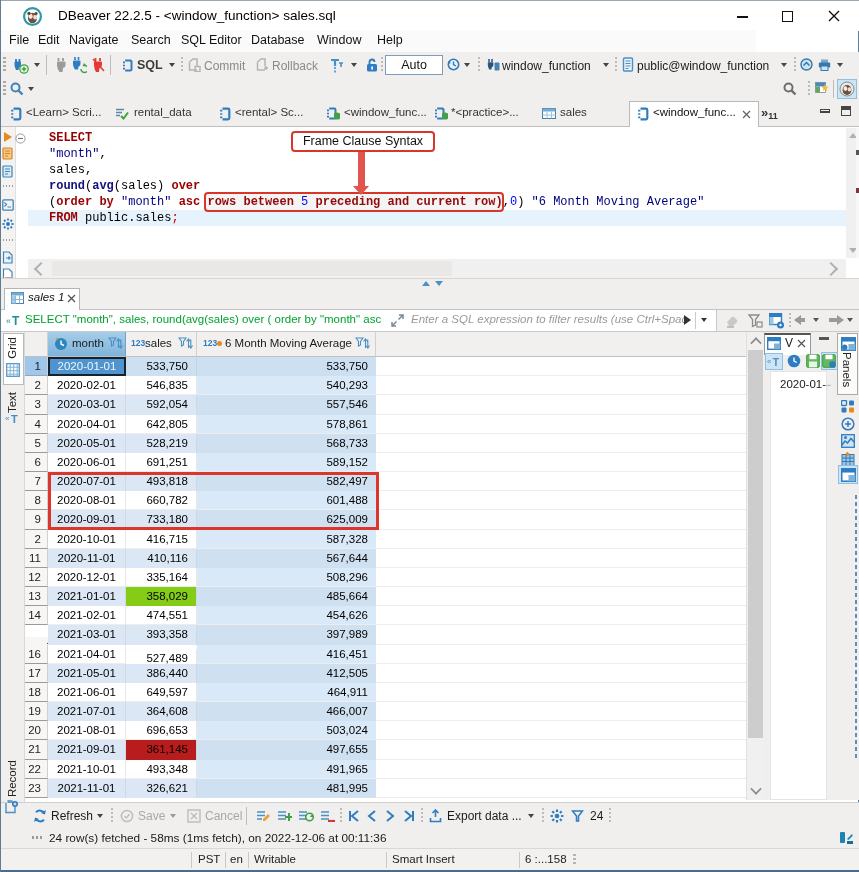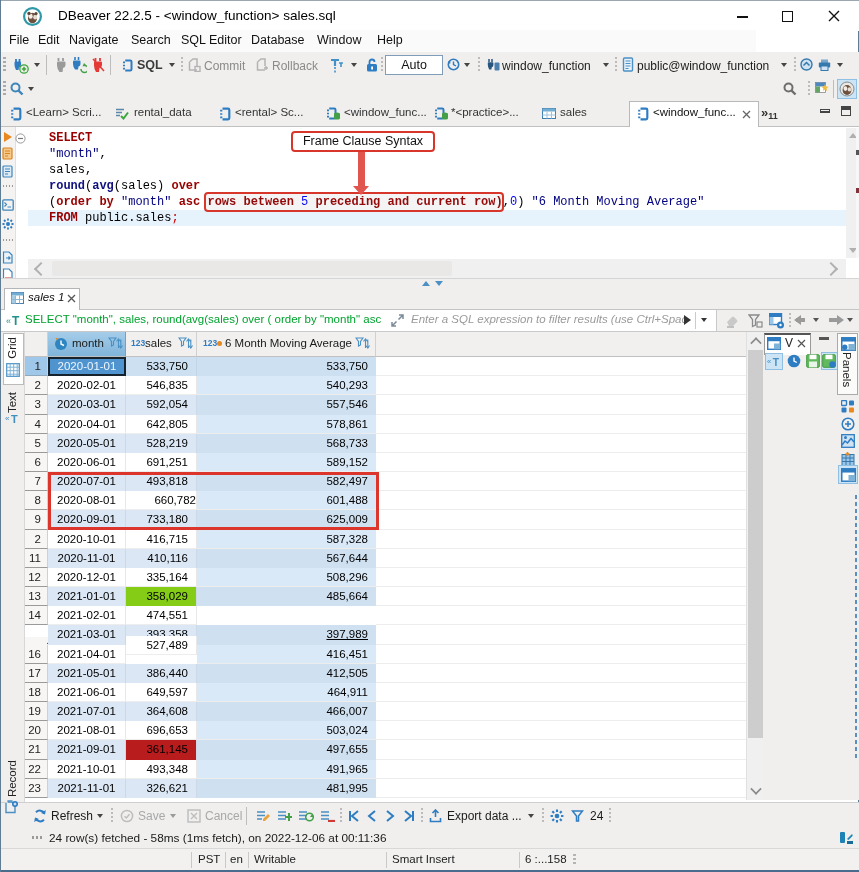--- a/index.html
+++ b/index.html
@@ -453,21 +453,21 @@
 <div class="rowhdr" style="top:452.87px;height:19.17px;line-height:19.17px;border-bottom:1px solid #9a9a9a;">6</div>
 <div class="cell" style="left:47px;top:452.87px;width:78px;height:19.17px;line-height:19.17px;background:#ffffff;text-align:center;border-bottom:1px solid #ededee;border-right:1px solid #e8e8e8">2020-06-01</div>
 <div class="cell" style="left:125px;top:452.87px;width:71px;height:19.17px;line-height:19.17px;background:#ffffff;text-align:right;padding-right:8px;border-bottom:1px solid #ededee;border-right:1px solid #e8e8e8">691,251</div>
 <div class="cell" style="left:196px;top:452.87px;width:179px;height:19.17px;line-height:19.17px;background:#d9e9f8;text-align:right;padding-right:8px;border-bottom:1px solid #ededee;">589,152</div>
 <div class="rowhdr" style="top:472.04px;height:19.17px;line-height:19.17px;border-bottom:1px solid #9a9a9a;">7</div>
 <div class="cell" style="left:47px;top:472.04px;width:78px;height:19.17px;line-height:19.17px;background:#dbe7f4;text-align:center;border-right:1px solid #cdd9e6">2020-07-01</div>
 <div class="cell" style="left:125px;top:472.04px;width:71px;height:19.17px;line-height:19.17px;background:#dbe7f4;text-align:right;padding-right:8px;border-right:1px solid #cdd9e6">493,818</div>
 <div class="cell" style="left:196px;top:472.04px;width:179px;height:19.17px;line-height:19.17px;background:#cfe0f0;text-align:right;padding-right:8px;">582,497</div>
 <div class="rowhdr" style="top:491.22px;height:19.17px;line-height:19.17px;border-bottom:1px solid #9a9a9a;">8</div>
 <div class="cell" style="left:47px;top:491.22px;width:78px;height:19.17px;line-height:19.17px;background:#ffffff;text-align:center;border-bottom:1px solid #ededee;border-right:1px solid #e8e8e8">2020-08-01</div>
-<div class="cell" style="left:125px;top:491.22px;width:71px;height:19.17px;line-height:19.17px;background:#ffffff;text-align:right;border-bottom:1px solid #ededee;border-right:1px solid #e8e8e8">660,782</div>
+<div class="cell" style="left:125px;top:491.22px;width:71px;height:19.17px;line-height:19.17px;background:#ffffff;text-align:right;padding-right:8px;border-bottom:1px solid #ededee;border-right:1px solid #e8e8e8">660,782</div>
 <div class="cell" style="left:196px;top:491.22px;width:179px;height:19.17px;line-height:19.17px;background:#d9e9f8;text-align:right;padding-right:8px;border-bottom:1px solid #ededee;">601,488</div>
 <div class="rowhdr" style="top:510.39px;height:19.17px;line-height:19.17px;border-bottom:1px solid #9a9a9a;">9</div>
 <div class="cell" style="left:47px;top:510.39px;width:78px;height:19.17px;line-height:19.17px;background:#dbe7f4;text-align:center;border-right:1px solid #cdd9e6">2020-09-01</div>
 <div class="cell" style="left:125px;top:510.39px;width:71px;height:19.17px;line-height:19.17px;background:#dbe7f4;text-align:right;padding-right:8px;border-right:1px solid #cdd9e6">733,180</div>
 <div class="cell" style="left:196px;top:510.39px;width:179px;height:19.17px;line-height:19.17px;background:#cfe0f0;text-align:right;padding-right:8px;">625,009</div>
 <div class="rowhdr" style="top:529.57px;height:19.17px;line-height:19.17px;border-bottom:1px solid #9a9a9a;">2</div>
 <div class="cell" style="left:47px;top:529.57px;width:78px;height:19.17px;line-height:19.17px;background:#ffffff;text-align:center;border-bottom:1px solid #ededee;border-right:1px solid #e8e8e8">2020-10-01</div>
 <div class="cell" style="left:125px;top:529.57px;width:71px;height:19.17px;line-height:19.17px;background:#ffffff;text-align:right;padding-right:8px;border-bottom:1px solid #ededee;border-right:1px solid #e8e8e8">416,715</div>
 <div class="cell" style="left:196px;top:529.57px;width:179px;height:19.17px;line-height:19.17px;background:#d9e9f8;text-align:right;padding-right:8px;border-bottom:1px solid #ededee;">587,328</div>
 <div class="rowhdr" style="top:548.74px;height:19.17px;line-height:19.17px;border-bottom:1px solid #9a9a9a;">11</div>
@@ -478,27 +478,28 @@
 <div class="cell" style="left:47px;top:567.91px;width:78px;height:19.17px;line-height:19.17px;background:#ffffff;text-align:center;border-bottom:1px solid #ededee;border-right:1px solid #e8e8e8">2020-12-01</div>
 <div class="cell" style="left:125px;top:567.91px;width:71px;height:19.17px;line-height:19.17px;background:#ffffff;text-align:right;padding-right:8px;border-bottom:1px solid #ededee;border-right:1px solid #e8e8e8">335,164</div>
 <div class="cell" style="left:196px;top:567.91px;width:179px;height:19.17px;line-height:19.17px;background:#d9e9f8;text-align:right;padding-right:8px;border-bottom:1px solid #ededee;">508,296</div>
 <div class="rowhdr" style="top:587.09px;height:19.17px;line-height:19.17px;border-bottom:1px solid #9a9a9a;">13</div>
 <div class="cell" style="left:47px;top:587.09px;width:78px;height:19.17px;line-height:19.17px;background:#dbe7f4;text-align:center;border-right:1px solid #cdd9e6">2021-01-01</div>
 <div class="cell" style="left:125px;top:587.09px;width:71px;height:19.17px;line-height:19.17px;background:#84cc16;text-align:right;padding-right:8px;border-right:1px solid #cdd9e6">358,029</div>
 <div class="cell" style="left:196px;top:587.09px;width:179px;height:19.17px;line-height:19.17px;background:#cfe0f0;text-align:right;padding-right:8px;">485,664</div>
 <div class="rowhdr" style="top:606.26px;height:19.17px;line-height:19.17px;border-bottom:1px solid #9a9a9a;">14</div>
 <div class="cell" style="left:47px;top:606.26px;width:78px;height:19.17px;line-height:19.17px;background:#ffffff;text-align:center;border-bottom:1px solid #ededee;border-right:1px solid #e8e8e8">2021-02-01</div>
 <div class="cell" style="left:125px;top:606.26px;width:71px;height:19.17px;line-height:19.17px;background:#ffffff;text-align:right;padding-right:8px;border-bottom:1px solid #ededee;border-right:1px solid #e8e8e8">474,551</div>
+<div class="cell" style="left:196px;top:606.26px;width:179px;height:19.17px;line-height:19.17px;background:#d9e9f8;text-align:right;padding-right:8px;border-bottom:1px solid #ededee;">454,626</div>
 <div class="rowhdr" style="top:637px;height:19.17px;line-height:19.17px;border-bottom:1px solid #9a9a9a;padding-left:22px;">15</div>
 <div class="cell" style="left:47px;top:625.44px;width:78px;height:19.17px;line-height:19.17px;background:#dbe7f4;text-align:center;border-right:1px solid #cdd9e6">2021-03-01</div>
 <div class="cell" style="left:125px;top:625.44px;width:71px;height:19.17px;line-height:19.17px;background:#dbe7f4;text-align:right;padding-right:8px;border-right:1px solid #cdd9e6">393,358</div>
-<div class="cell" style="left:196px;top:625.44px;width:179px;height:19.17px;line-height:19.17px;background:#cfe0f0;text-align:right;padding-right:8px;text-decoration:underline;">397,989</div>
+<div class="cell" style="left:196px;top:625.44px;width:179px;height:19.17px;line-height:19.17px;background:#cfe0f0;text-align:right;padding-right:8px;">397,989</div>
 <div class="rowhdr" style="top:644.61px;height:19.17px;line-height:19.17px;border-bottom:1px solid #9a9a9a;">16</div>
 <div class="cell" style="left:47px;top:644.61px;width:78px;height:19.17px;line-height:19.17px;background:#ffffff;text-align:center;border-bottom:1px solid #ededee;border-right:1px solid #e8e8e8">2021-04-01</div>
-<div class="cell" style="left:125px;top:636px;width:71px;height:19.17px;line-height:19.17px;background:#ffffff;text-align:right;padding-right:8px;border-bottom:1px solid #ededee;border-right:1px solid #e8e8e8">527,489</div>
+<div class="cell" style="left:125px;top:649px;width:71px;height:19.17px;line-height:19.17px;background:#ffffff;text-align:right;padding-right:8px;border-bottom:1px solid #ededee;border-right:1px solid #e8e8e8">527,489</div>
 <div class="cell" style="left:196px;top:644.61px;width:179px;height:19.17px;line-height:19.17px;background:#d9e9f8;text-align:right;padding-right:8px;border-bottom:1px solid #ededee;">416,451</div>
 <div class="rowhdr" style="top:663.78px;height:19.17px;line-height:19.17px;border-bottom:1px solid #9a9a9a;">17</div>
 <div class="cell" style="left:47px;top:663.78px;width:78px;height:19.17px;line-height:19.17px;background:#dbe7f4;text-align:center;border-right:1px solid #cdd9e6">2021-05-01</div>
 <div class="cell" style="left:125px;top:663.78px;width:71px;height:19.17px;line-height:19.17px;background:#dbe7f4;text-align:right;padding-right:8px;border-right:1px solid #cdd9e6">386,440</div>
 <div class="cell" style="left:196px;top:663.78px;width:179px;height:19.17px;line-height:19.17px;background:#cfe0f0;text-align:right;padding-right:8px;">412,505</div>
 <div class="rowhdr" style="top:682.96px;height:19.17px;line-height:19.17px;border-bottom:1px solid #9a9a9a;">18</div>
 <div class="cell" style="left:47px;top:682.96px;width:78px;height:19.17px;line-height:19.17px;background:#ffffff;text-align:center;border-bottom:1px solid #ededee;border-right:1px solid #e8e8e8">2021-06-01</div>
 <div class="cell" style="left:125px;top:682.96px;width:71px;height:19.17px;line-height:19.17px;background:#ffffff;text-align:right;padding-right:8px;border-bottom:1px solid #ededee;border-right:1px solid #e8e8e8">649,597</div>
 <div class="cell" style="left:196px;top:682.96px;width:179px;height:19.17px;line-height:19.17px;background:#d9e9f8;text-align:right;padding-right:8px;border-bottom:1px solid #ededee;">464,911</div>
 <div class="rowhdr" style="top:702.13px;height:19.17px;line-height:19.17px;border-bottom:1px solid #9a9a9a;">19</div>
@@ -575,20 +576,23 @@
   <rect x="3.5" y="0.7" width="7" height="4.5" fill="#fff"></rect>
   <rect x="3" y="7.5" width="8" height="5.8" fill="#e8f5e8"></rect>
  </svg>
  <div class="abs" style="left:820px;top:352px;width:17px;height:18px;background:#cde4f5;border:1px solid #8fc0e4;box-sizing:border-box"></div>
  <svg class="abs" style="left:821px;top:354px" width="14" height="14" viewBox="0 0 14 14">
   <rect x="0.7" y="0.7" width="12.6" height="12.6" rx="1" fill="#62b95e" stroke="#3f9a3f" stroke-width="1"></rect>
   <rect x="3.5" y="0.7" width="7" height="4.5" fill="#fff"></rect>
   <circle cx="10.5" cy="10.5" r="3.2" fill="#2e7cc2"></circle>
  </svg>
 </div>
+<div class="abs" id="vcontent">
+ <div style="position:absolute;left:9px;top:6px;font-size:11.5px;color:#1a1a1a;white-space:nowrap;overflow:hidden;width:52px">2020-01-<span style="color:#999;font-size:9px">−</span></div>
+</div>
 <div class="abs" id="rstripbg"></div>
 <div class="abs" id="rstrip">
  <div class="abs" id="panelstab"></div>
  <svg class="abs" style="left:840px;top:337px" width="15" height="14" viewBox="0 0 14 13">
   <rect x="0.7" y="0.7" width="12.6" height="11.6" fill="#fff" stroke="#2e7cc2" stroke-width="1.4"></rect>
   <rect x="0.7" y="0.7" width="12.6" height="3.5" fill="#2e7cc2"></rect>
   <rect x="7" y="6.5" width="6.3" height="5.8" fill="#7fb2d7"></rect>
   <circle cx="3.5" cy="9.5" r="2.5" fill="#2e7cc2"></circle>
  </svg>
  <div class="abs" style="left:840px;top:352px;writing-mode:vertical-rl;font-size:11.5px;color:#222">Panels</div>

